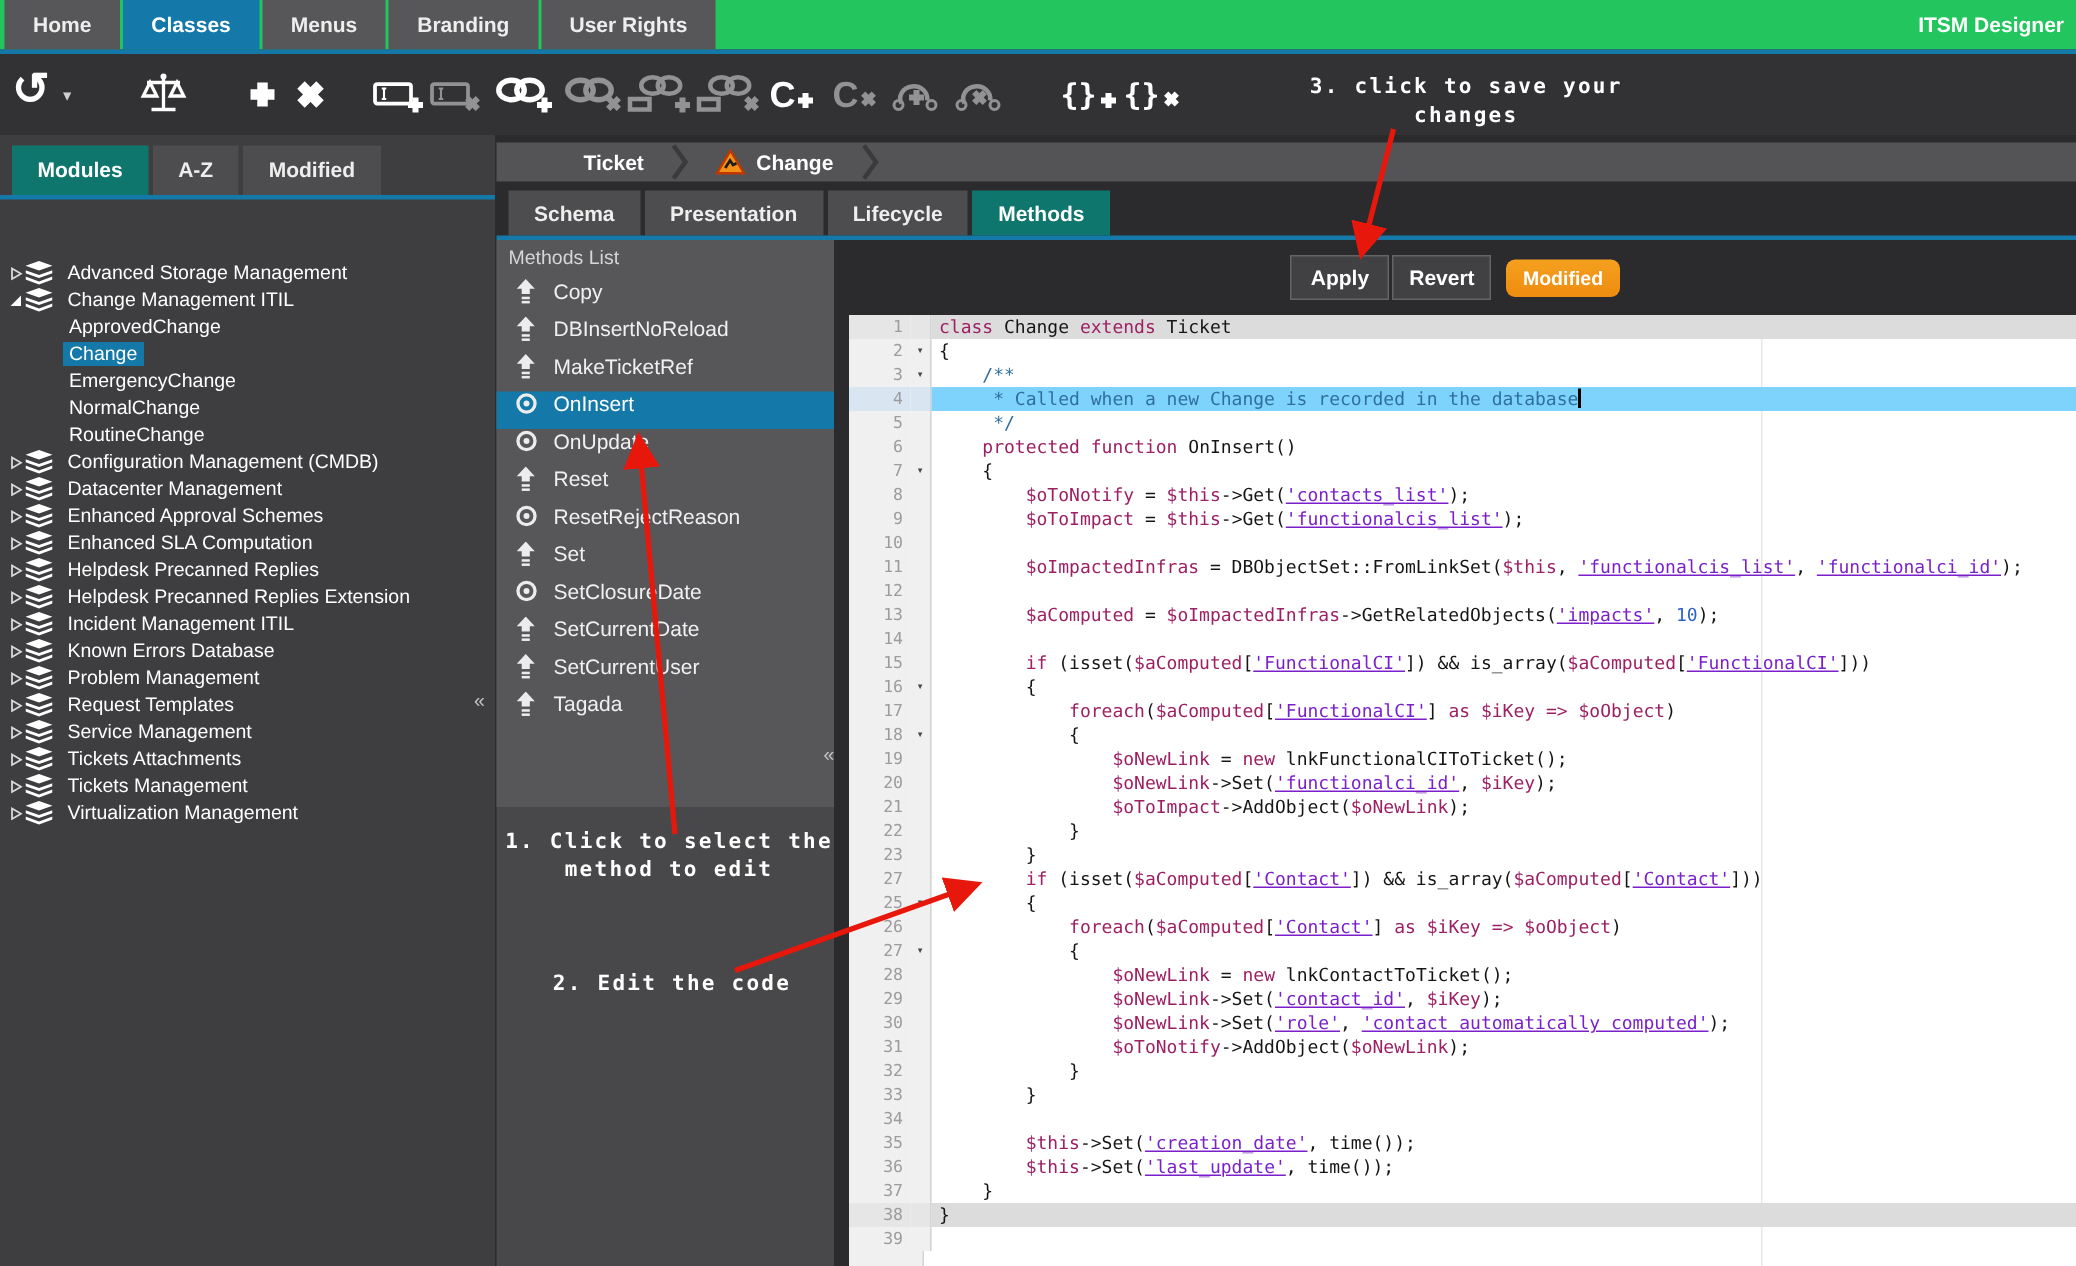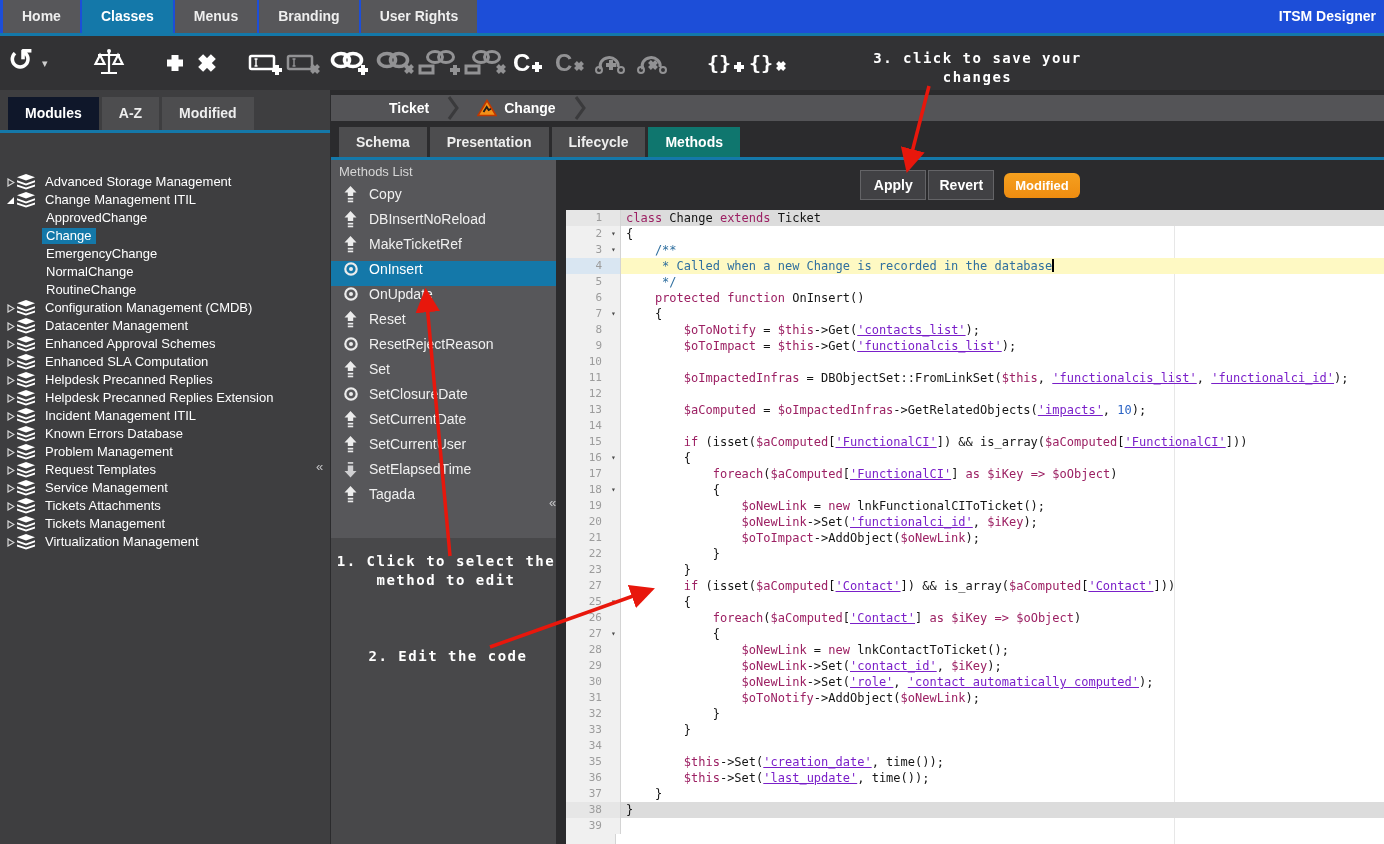--- a/index.html
+++ b/index.html
@@ -1,35 +1,35 @@
 <!DOCTYPE html>
 <html><head>
 <meta charset="utf-8">
 <style>
   html,body{margin:0;padding:0;}
   body{width:1384px;height:844px;position:relative;overflow:hidden;background:#2b2b2d;
        font-family:"Liberation Sans",sans-serif;-webkit-font-smoothing:antialiased;}
   
-  #topnav{position:absolute;left:0;top:0;width:1384px;height:33px;background:#1d4ed8;display:flex;}
+  #topnav{position:absolute;left:0;top:0;width:1384px;height:33px;background:#22c55e;display:flex;}
   .topnav-tab{height:33px;line-height:33px;padding:0 19px;margin-right:2px;background:#57575a;
       color:#eee;font-weight:bold;font-size:14px;cursor:default;}
   .topnav-tab.active{background:#1478a9;color:#fff;}
   #app-title{position:absolute;right:8px;top:0;line-height:33px;color:#fff;font-weight:bold;font-size:14px;}
   #blueline1{position:absolute;left:0;top:33px;width:1384px;height:3px;background:#1478a9;}
   
   #toolbar{position:absolute;left:0;top:36px;width:1384px;height:54px;background:#323234;}
   .tbico{position:absolute;top:8px;height:38px;display:flex;align-items:center;justify-content:center;}
   .tbico svg{display:block;}
   .tb-txt{color:#fff;font-weight:bold;}
   
   #sidebar{position:absolute;left:0;top:90px;width:330px;height:754px;background:#3e3e40;}
   .side-tabs{position:absolute;left:0;top:7px;height:33px;display:flex;padding-left:8px;}
   .side-tab{height:33px;line-height:33px;padding:0 17px;margin-right:3px;background:#4d4d4f;color:#eee;
       font-weight:bold;font-size:14px;}
-  .side-tab.active{background:#0f172a;color:#fff;}
+  .side-tab.active{background:#0f766e;color:#fff;}
   #side-underline{position:absolute;left:0;top:40px;width:330px;height:3px;background:#1478a9;}
   #tree{position:absolute;left:4px;top:47px;right:0;bottom:0;overflow:hidden;margin-top:36px;}
   .tree-row{height:18px;display:flex;align-items:center;color:#fff;font-size:13px;white-space:nowrap;}
   .tree-arrow{width:13px;display:inline-flex;justify-content:center;}
   .tree-ico{width:20px;display:inline-flex;margin-right:4px;}
   .tree-row.child{padding-left:38px;}
   .tree-label{padding:0 4px;line-height:16px;}
   .tree-label.selected{background:#1478a9;color:#fff;}
   
   #rightregion{position:absolute;left:330px;top:90px;width:1054px;height:754px;background:#2b2b2d;}
@@ -60,21 +60,21 @@
   #dark-strip{position:absolute;left:0;top:0;width:10px;bottom:0;background:#2b2b2d;z-index:3;}
   #print-margin{position:absolute;left:618px;top:0;bottom:0;width:1px;background:#e7e7e7;z-index:0;}
   .cl{display:flex;height:16px;position:relative;z-index:1;}
   .cl .g{width:46px;background:#f0f0f0;text-align:right;padding-right:5px;color:#9c9c9c;
       font:11px/16px "DejaVu Sans Mono",monospace;flex:none;}
   .cl .f{width:13px;background:#f0f0f0;border-right:1px solid #d4d4d4;color:#4a4a4a;
       font:8px/15px "DejaVu Sans Mono",monospace;text-align:center;flex:none;}
   .cl .t{flex:1;white-space:pre;font:12px/16px "DejaVu Sans Mono",monospace;padding-left:5px;color:#151515;}
   .cl.hlg .t{background:#dcdcdc;}
   .cl.hlg .g,.cl.hlg .f{background:#e6e6e6;}
-  .cl.hlb .t{background:#fef9c3;}
+  .cl.hlb .t{background:#7dd3fc;}
   .cl.hlb .g,.cl.hlb .f{background:#d9e6f2;}
   .tk-k{color:#9c2063;} .tk-v{color:#9c2063;}
   .tk-s{color:#7a1fc9;text-decoration:underline;}
   .tk-num{color:#2a63c5;} .tk-c{color:#2f6f9f;} .tk-p{color:#151515;}
   .cursor{display:inline-block;width:2px;height:13px;background:#000;vertical-align:-2px;}
   #gutter-filler{flex:1;display:flex;}
   #gutter-filler .g{width:46px;background:#f0f0f0;}
   #gutter-filler .f{width:13px;background:#f0f0f0;border-right:1px solid #d4d4d4;}
   
   #arrow-overlay{position:absolute;left:0;top:0;width:1384px;height:844px;z-index:50;pointer-events:none;}
@@ -644,29 +644,20 @@
               <path d="M7.5 0 L13.5 6.5 H10.2 V10 H4.8 V6.5 H1.5 Z" fill="#ececec"></path>
               <rect x="4.8" y="11.8" width="5.4" height="1.7" fill="#ececec"></rect>
               <rect x="4.8" y="14.6" width="5.4" height="1.7" fill="#ececec"></rect>
             </svg>
           </span>
           <span>SetCurrentUser</span>
         </div>
         <div class="m-item">
           <span class="m-ico">
             <svg width="15" height="17" viewBox="0 0 15 17">
-              <rect x="4.8" y="1" width="5.4" height="1.8" fill="#cfcfd1"></rect>
-              <path d="M7.5 16.5 L13.5 10 H10.2 V4.5 H4.8 V10 H1.5 Z" fill="#cfcfd1"></path>
-            </svg>
-          </span>
-          <span>SetElapsedTime</span>
-        </div>
-        <div class="m-item">
-          <span class="m-ico">
-            <svg width="15" height="17" viewBox="0 0 15 17">
               <path d="M7.5 0 L13.5 6.5 H10.2 V10 H4.8 V6.5 H1.5 Z" fill="#ececec"></path>
               <rect x="4.8" y="11.8" width="5.4" height="1.7" fill="#ececec"></rect>
               <rect x="4.8" y="14.6" width="5.4" height="1.7" fill="#ececec"></rect>
             </svg>
           </span>
           <span>Tagada</span>
         </div>
       </div>
   </div>
 

